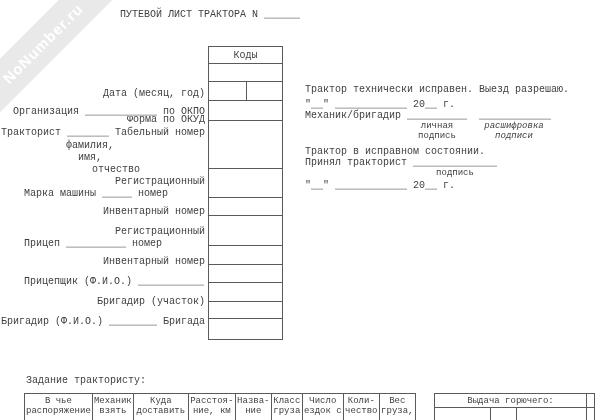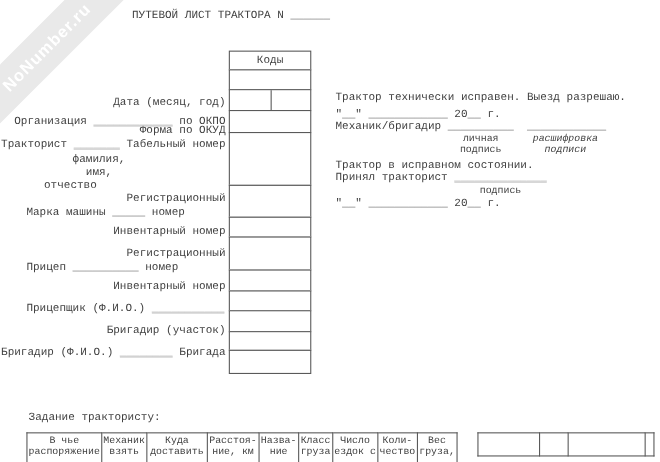--- a/index.html
+++ b/index.html
@@ -73,21 +73,21 @@
   <div class="cbox" style="height:18px;"></div>
   <div class="cbox" style="height:22px;"></div>
 </div>
 
 <div class="abs r" style="top:66px;margin-top:48px;">Форма по ОКУД</div>
 <div class="abs r" style="top:88px;">Дата (месяц, год)</div>
 <div class="abs r" style="top:106px;"><span>Организация </span><span class="u">____________</span><span> по ОКПО</span></div>
 <div class="abs r" style="top:127px;"><span>Тракторист </span><span class="u">_______</span><span> Табельный номер</span></div>
 <div class="abs" style="left:40px;top:140px;width:100px;text-align:center;">фамилия,</div>
 <div class="abs" style="left:40px;top:152px;width:100px;text-align:center;">имя,</div>
-<div class="abs" style="left:40px;top:164px;width:100px;text-align:left;">отчество</div>
+<div class="abs" style="left:40px;top:164px;width:100px;text-align:right;">отчество</div>
 <div class="abs r" style="top:176px;">Регистрационный</div>
 <div class="abs" style="left:24px;top:188px;"><span>Марка машины </span><span class="u">_____</span><span> номер</span></div>
 <div class="abs r" style="top:206px;">Инвентарный номер</div>
 <div class="abs r" style="top:226px;">Регистрационный</div>
 <div class="abs" style="left:24px;top:238px;"><span>Прицеп </span><span class="u">__________</span><span> номер</span></div>
 <div class="abs r" style="top:256px;">Инвентарный номер</div>
 <div class="abs" style="left:24px;top:276px;"><span>Прицепщик (Ф.И.О.) </span><span class="u">___________</span></div>
 <div class="abs r" style="top:296px;">Бригадир (участок)</div>
 <div class="abs r" style="top:316px;"><span>Бригадир (Ф.И.О.) </span><span class="u">________</span><span> Бригада</span></div>
 
@@ -139,20 +139,24 @@
   </table>
 
 <table class="fuel-tbl">
   <colgroup>
     <col style="width:56px">
       <col style="width:26px">
       <col style="width:70px">
       <col style="width:8px">
   </colgroup>
   <tbody>
+      <tr>
+    <td colspan="3" class="fuel-head">Выдача горючего:</td>
+    <td class="fuel-head"></td>
+  </tr>
   <tr class="fuel-row2">
     <td></td>
     <td></td>
     <td></td>
     <td></td>
   </tr>
 </tbody>
   </table>
 
 </body></html>

